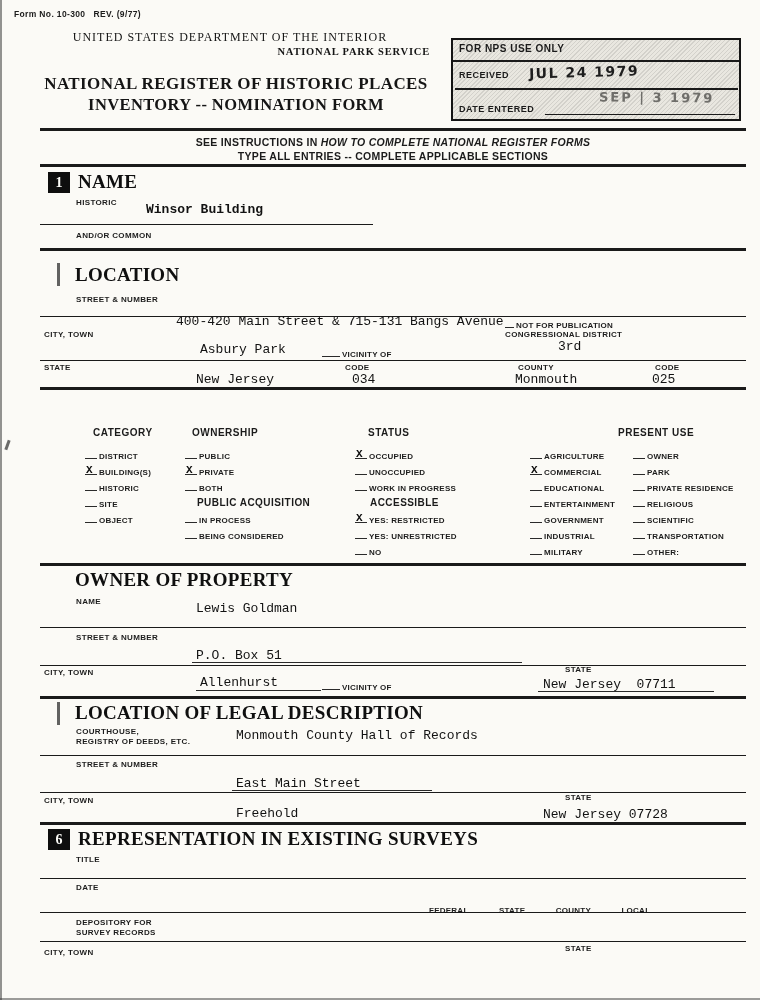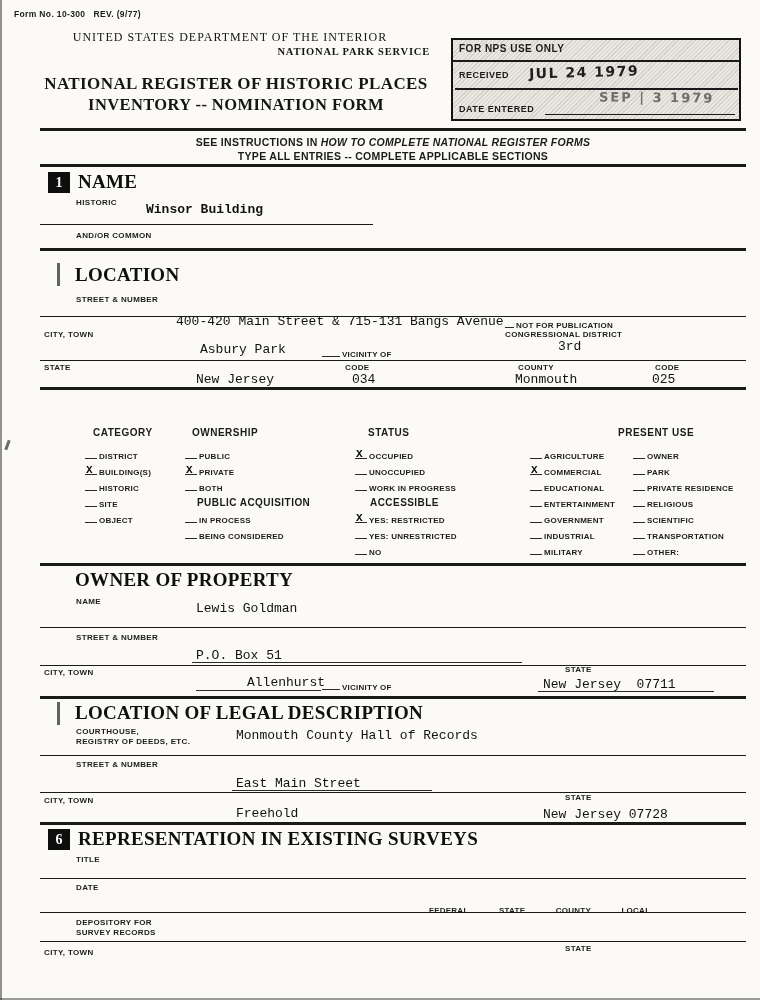--- a/index.html
+++ b/index.html
@@ -163,21 +163,21 @@
   <div class="abs sec-title" style="left:75px;top:569px;">OWNER OF PROPERTY</div>
   <div class="abs label" style="left:76px;top:597px;">NAME</div>
   <div class="abs value" style="left:196px;top:601px;">Lewis Goldman</div>
   <div class="rule thin" style="top:627px;"></div>
   <div class="abs label" style="left:76px;top:633px;">STREET &amp; NUMBER</div>
   <div class="abs value" style="left:196px;top:648px;">P.O. Box 51</div>
   <div class="uline" style="left:192px;top:662px;width:330px;"></div>
   <div class="rule thin" style="top:665px;"></div>
   <div class="abs label" style="left:44px;top:668px;">CITY, TOWN</div>
   <div class="abs label" style="left:565px;top:665px;">STATE</div>
-  <div class="abs value" style="left:200px;top:675px;margin-left:47px;">Allenhurst</div>
+  <div class="abs value" style="left:200px;top:675px;">Allenhurst</div>
   <div class="abs cb-item" style="left:322px;top:678px;">
     <span class="blank wide"><span class="mark"></span></span><span class="cb-label">VICINITY OF</span>
   </div>
   <div class="abs value" style="left:543px;top:677px;">New Jersey  07711</div>
   <div class="uline" style="left:196px;top:690px;width:125px;"></div>
   <div class="uline" style="left:538px;top:691px;width:176px;"></div>
   <div class="rule thick" style="top:696px;"></div>
 
   <div class="vbar" style="left:57px;top:702px;height:23px;"></div>
   <div class="abs sec-title" style="left:75px;top:702px;">LOCATION OF LEGAL DESCRIPTION</div>

